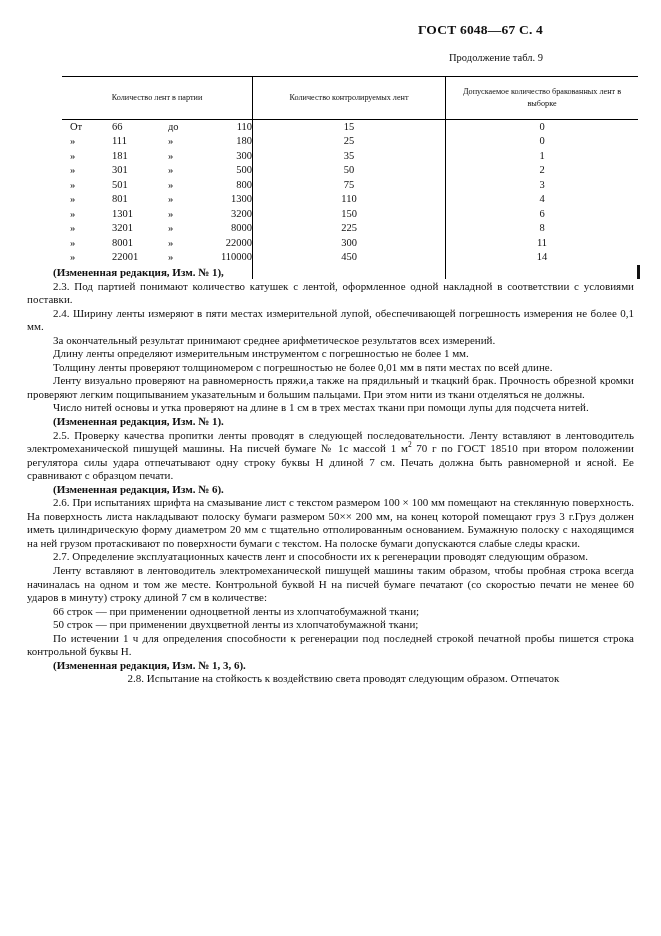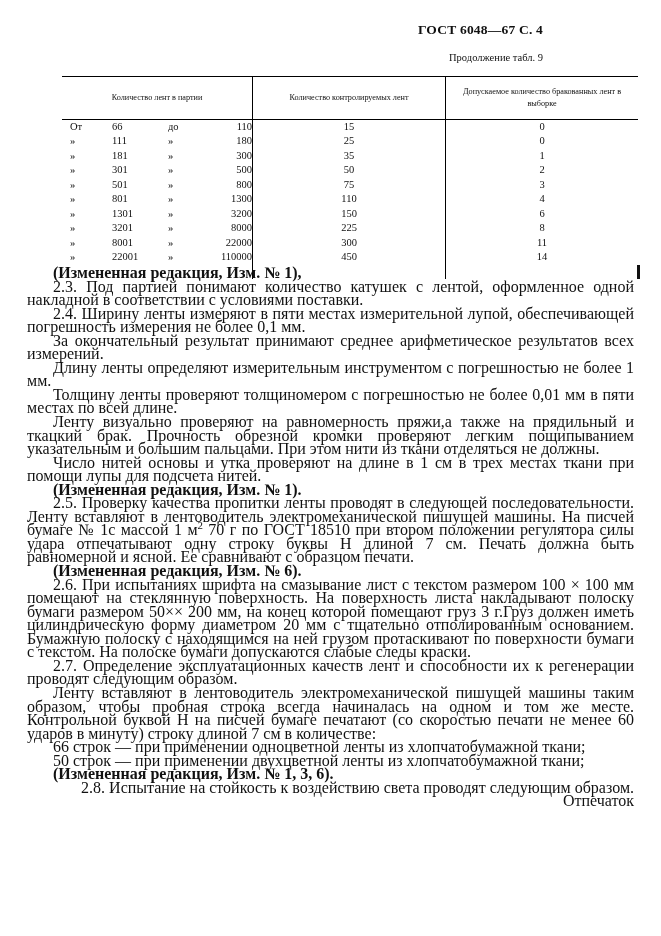--- a/index.html
+++ b/index.html
@@ -95,38 +95,38 @@
   .rng .b { text-align: left; }
   .rng .c { text-align: right; }
   .pad-bottom-row td { height: 20px; border-right-style: solid; }
 
   
   .body-text {
     position: absolute;
     left: 27px;
     top: 266px;
     width: 607px;
-    font-size: 16px;
+    font-size: 11px;
     line-height: 13.55px;
     text-align: justify;
     text-justify: inter-word;
   }
   .body-text p {
     margin: 0;
     text-indent: 0;
   }
   .body-text p.ind {
     text-indent: 26px;
   }
   .body-text p.ind-b {
     text-indent: 26px;
     font-weight: bold;
   }
   .body-text p.last-line-left {
-    text-align: right;
+    text-align: center;
   }
   sup { font-size: 0.68em; vertical-align: super; line-height: 0; }
 </style>
 </head>
 <body>
 
 <div class="page">
 
   <div class="doc-header">ГОСТ 6048—67 С. 4</div>
   <div class="table-caption">Продолжение табл. 9</div>
@@ -280,17 +280,18 @@
     <p class="ind">Ленту визуально проверяют на равномерность пряжи,а также на прядильный и ткацкий брак. Прочность обрезной кромки проверяют легким пощипыванием указательным и большим пальцами. При этом нити из ткани отделяться не должны.</p>
     <p class="ind">Число нитей основы и утка проверяют на длине в 1 см в трех местах ткани при помощи лупы для подсчета нитей.</p>
     <p class="ind-b">(Измененная редакция, Изм. № 1).</p>
     <p class="ind"><span>2.5.  Проверку качества пропитки ленты проводят в следующей последовательности. Ленту вставляют в лентоводитель электромеханической пишущей машины. На писчей бумаге № 1с массой 1 м</span><sup>2</sup><span> 70 г по ГОСТ 18510  при втором положении регулятора силы удара отпечатывают одну строку буквы Н длиной 7 см. Печать должна быть равномерной и ясной. Ее сравнивают с образцом печати.</span></p>
     <p class="ind-b">(Измененная редакция, Изм. № 6).</p>
     <p class="ind">2.6.  При испытаниях шрифта на смазывание лист с текстом размером 100 × 100 мм помещают на стеклянную поверхность. На поверхность листа накладывают полоску бумаги размером 50×× 200 мм, на конец которой помещают груз 3 г.Груз должен иметь цилиндрическую форму диаметром 20 мм с тщательно отполированным основанием. Бумажную полоску с находящимся на ней грузом протаскивают по поверхности бумаги с текстом. На полоске бумаги допускаются слабые следы краски.</p>
     <p class="ind">2.7.  Определение эксплуатационных качеств лент и способности их к регенерации проводят следующим образом.</p>
     <p class="ind">Ленту вставляют в лентоводитель электромеханической пишущей машины таким образом, чтобы пробная строка всегда начиналась на одном и том же месте. Контрольной буквой Н на писчей бумаге печатают (со скоростью печати не менее 60 ударов в минуту)  строку длиной 7 см в количестве:</p>
     <p class="ind">66 строк — при применении одноцветной ленты из хлопчатобумажной ткани;</p>
     <p class="ind">50 строк — при применении двухцветной ленты из хлопчатобумажной ткани;</p>
+    <p class="ind">По истечении 1 ч для определения способности к регенерации под последней строкой печатной пробы пишется строка контрольной буквы Н.</p>
     <p class="ind-b">(Измененная редакция, Изм. № 1, 3, 6).</p>
     <p class="ind last-line-left">2.8.  Испытание на стойкость к воздействию света проводят следующим образом. Отпечаток</p>
   </div>
 
 </div>
 
 </body></html>

